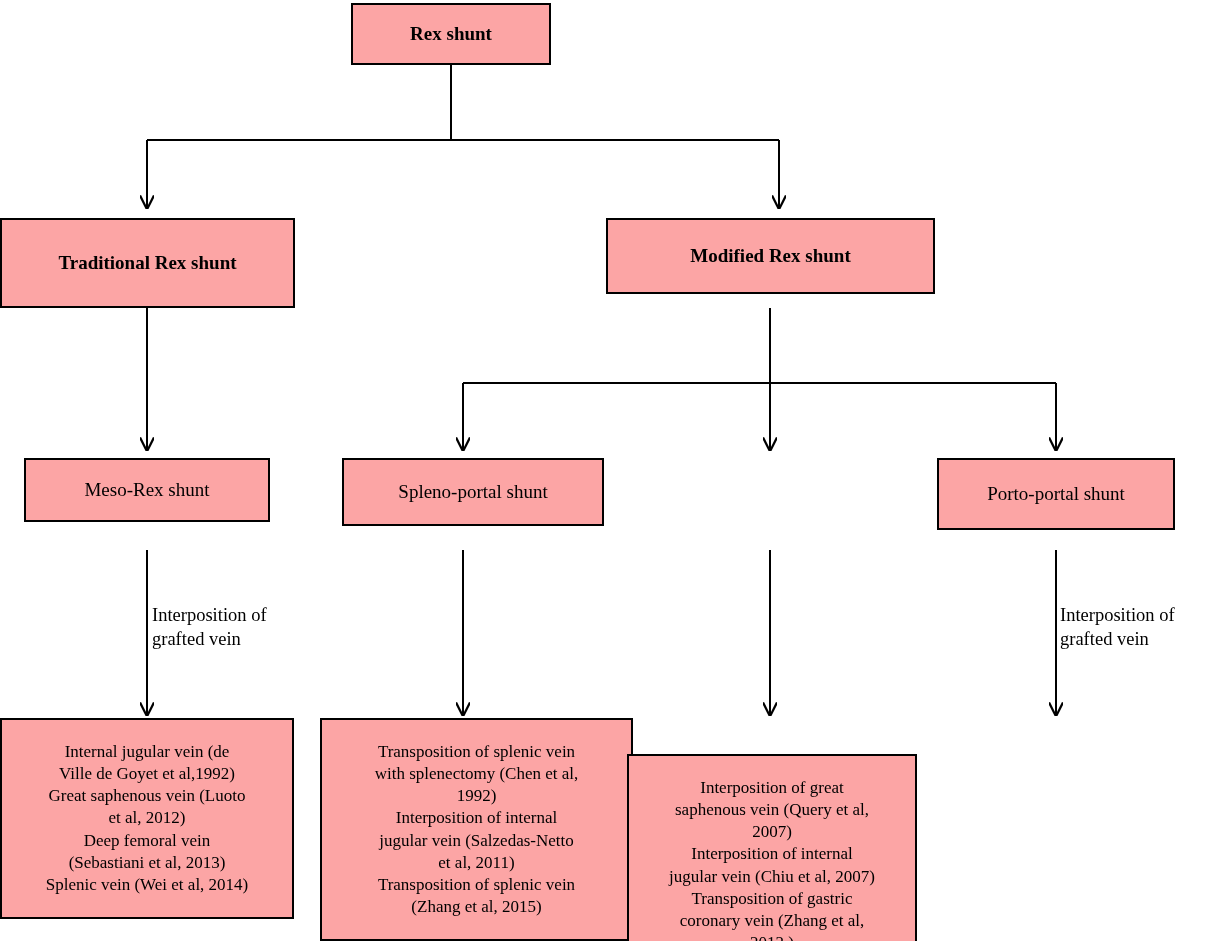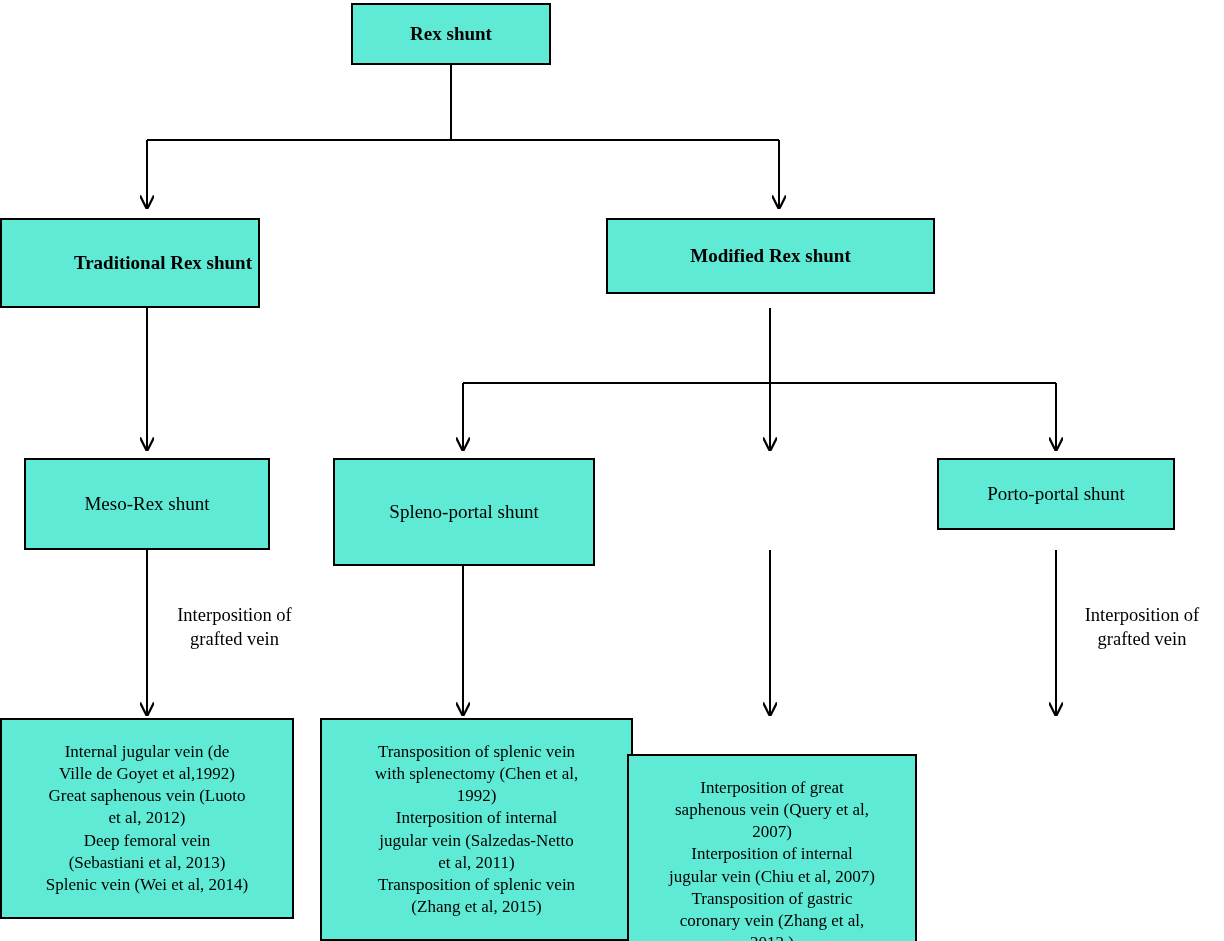--- a/index.html
+++ b/index.html
@@ -23,21 +23,21 @@
     left: 0;
     top: 0;
     width: 1224px;
     height: 941px;
     pointer-events: none;
   }
   .node {
     position: absolute;
     box-sizing: border-box;
     border: 2px solid #000000;
-    background: #5eead4;
+    background: #fca5a5;
     display: flex;
     align-items: center;
     justify-content: center;
     text-align: center;
     line-height: 1.30;
     padding: 2px 6px;
   }
   .node-text {
     display: block;
     width: 100%;
@@ -54,21 +54,21 @@
   .level3 .node-text {
     font-weight: normal;
     font-size: 19px;
   }
   .leaf .node-text {
     font-weight: normal;
     font-size: 17px;
   }
   .edge-label {
     position: absolute;
-    text-align: center;
+    text-align: left;
     font-size: 18.5px;
     line-height: 1.28;
     white-space: pre-line;
     background: transparent;
   }
 </style>
 </head>
 <body>
 
 <div id="canvas">
@@ -98,33 +98,33 @@
       <path d="M 463 550 L 463 715" marker-end="url(#arrow)"></path>
       <path d="M 770 550 L 770 715" marker-end="url(#arrow)"></path>
       <path d="M 1056 550 L 1056 715" marker-end="url(#arrow)"></path>
     </g>
   </svg>
 
   <div class="node level1" style="left:351px; top:3px; width:200px; height:62px;">
     <span class="node-text">Rex shunt</span>
   </div>
 
-  <div class="node level2" style="left:0px; top:218px; width:260px; height:90px;text-align:right;">
+  <div class="node level2" style="left:0px; top:218px; width:295px; height:90px;">
     <span class="node-text">Traditional Rex shunt</span>
   </div>
 
   <div class="node level2" style="left:606px; top:218px; width:329px; height:76px;">
     <span class="node-text">Modified Rex shunt</span>
   </div>
 
-  <div class="node level3" style="left:24px; top:458px; width:246px; height:92px;">
+  <div class="node level3" style="left:24px; top:458px; width:246px; height:64px;">
     <span class="node-text">Meso-Rex shunt</span>
   </div>
 
-  <div class="node level3" style="left:333px; top:458px; width:262px; height:108px;">
+  <div class="node level3" style="left:342px; top:458px; width:262px; height:68px;">
     <span class="node-text">Spleno-portal shunt</span>
   </div>
 
 
   <div class="node level3" style="left:937px; top:458px; width:238px; height:72px;">
     <span class="node-text">Porto-portal shunt</span>
   </div>
 
   <div class="edge-label" style="left:152px; top:604px; width:165px;">Interposition of
 grafted vein</div>

